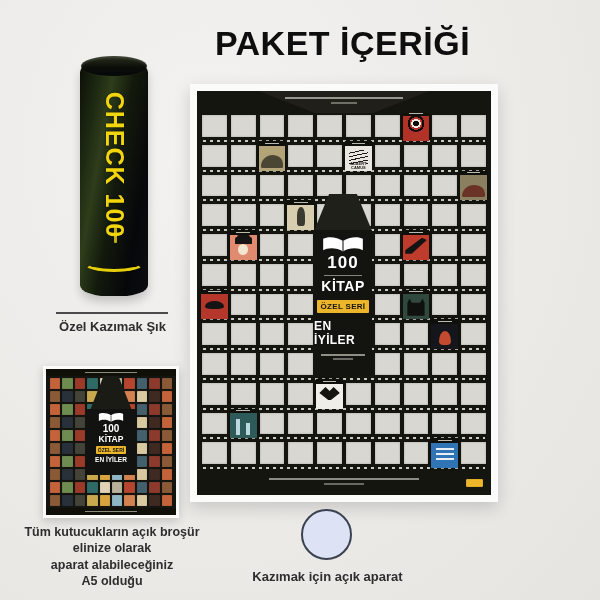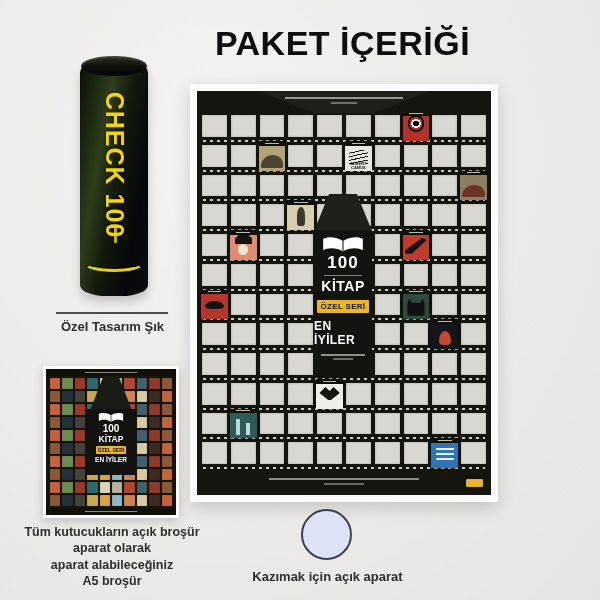--- a/index.html
+++ b/index.html
@@ -135,21 +135,21 @@
   <div class="tube">
     <div class="tube-body">
       <div class="tube-label">CHECK 100</div>
       <div class="tube-subdash"></div>
       <div class="tube-ring"></div>
     </div>
     <div class="tube-cap"></div>
   </div>
   <div class="divider"></div>
   <div class="caption tube-caption">
-    <div>Özel Tasarım Şık</div>
+    <div>Özel Kazımak Şık</div>
   </div>
 
   <div class="brochure">
     <div class="brochure-inner">
       <div class="b-strip top"></div>
       <div class="brochure-grid">
           <div class="bcell" style="background: rgb(196, 99, 58);"></div>
           <div class="bcell" style="background: rgb(111, 140, 80);"></div>
           <div class="bcell" style="background: rgb(156, 58, 42);"></div>
           <div class="bcell" style="background: rgb(47, 107, 102);"></div>
@@ -259,23 +259,23 @@
         <div class="num">100</div>
         <div class="word">KİTAP</div>
         <div class="badge">ÖZEL SERİ</div>
         <div class="sub">EN İYİLER</div>
       </div>
       <div class="b-strip bottom"></div>
     </div>
   </div>
   <div class="caption brochure-caption">
     <div>Tüm kutucukların açık broşür</div>
-    <div>aparat olarak</div>
+    <div>elinize olarak</div>
     <div>aparat alabileceğiniz</div>
-    <div>A5 broşür</div>
+    <div>A5 olduğu</div>
   </div>
 
   <div class="poster">
     <div class="poster-inner">
       <div class="poster-banner">
         <div class="banner-trap">
           <div class="q1"></div>
           <div class="q2"></div>
         </div>
       </div>

